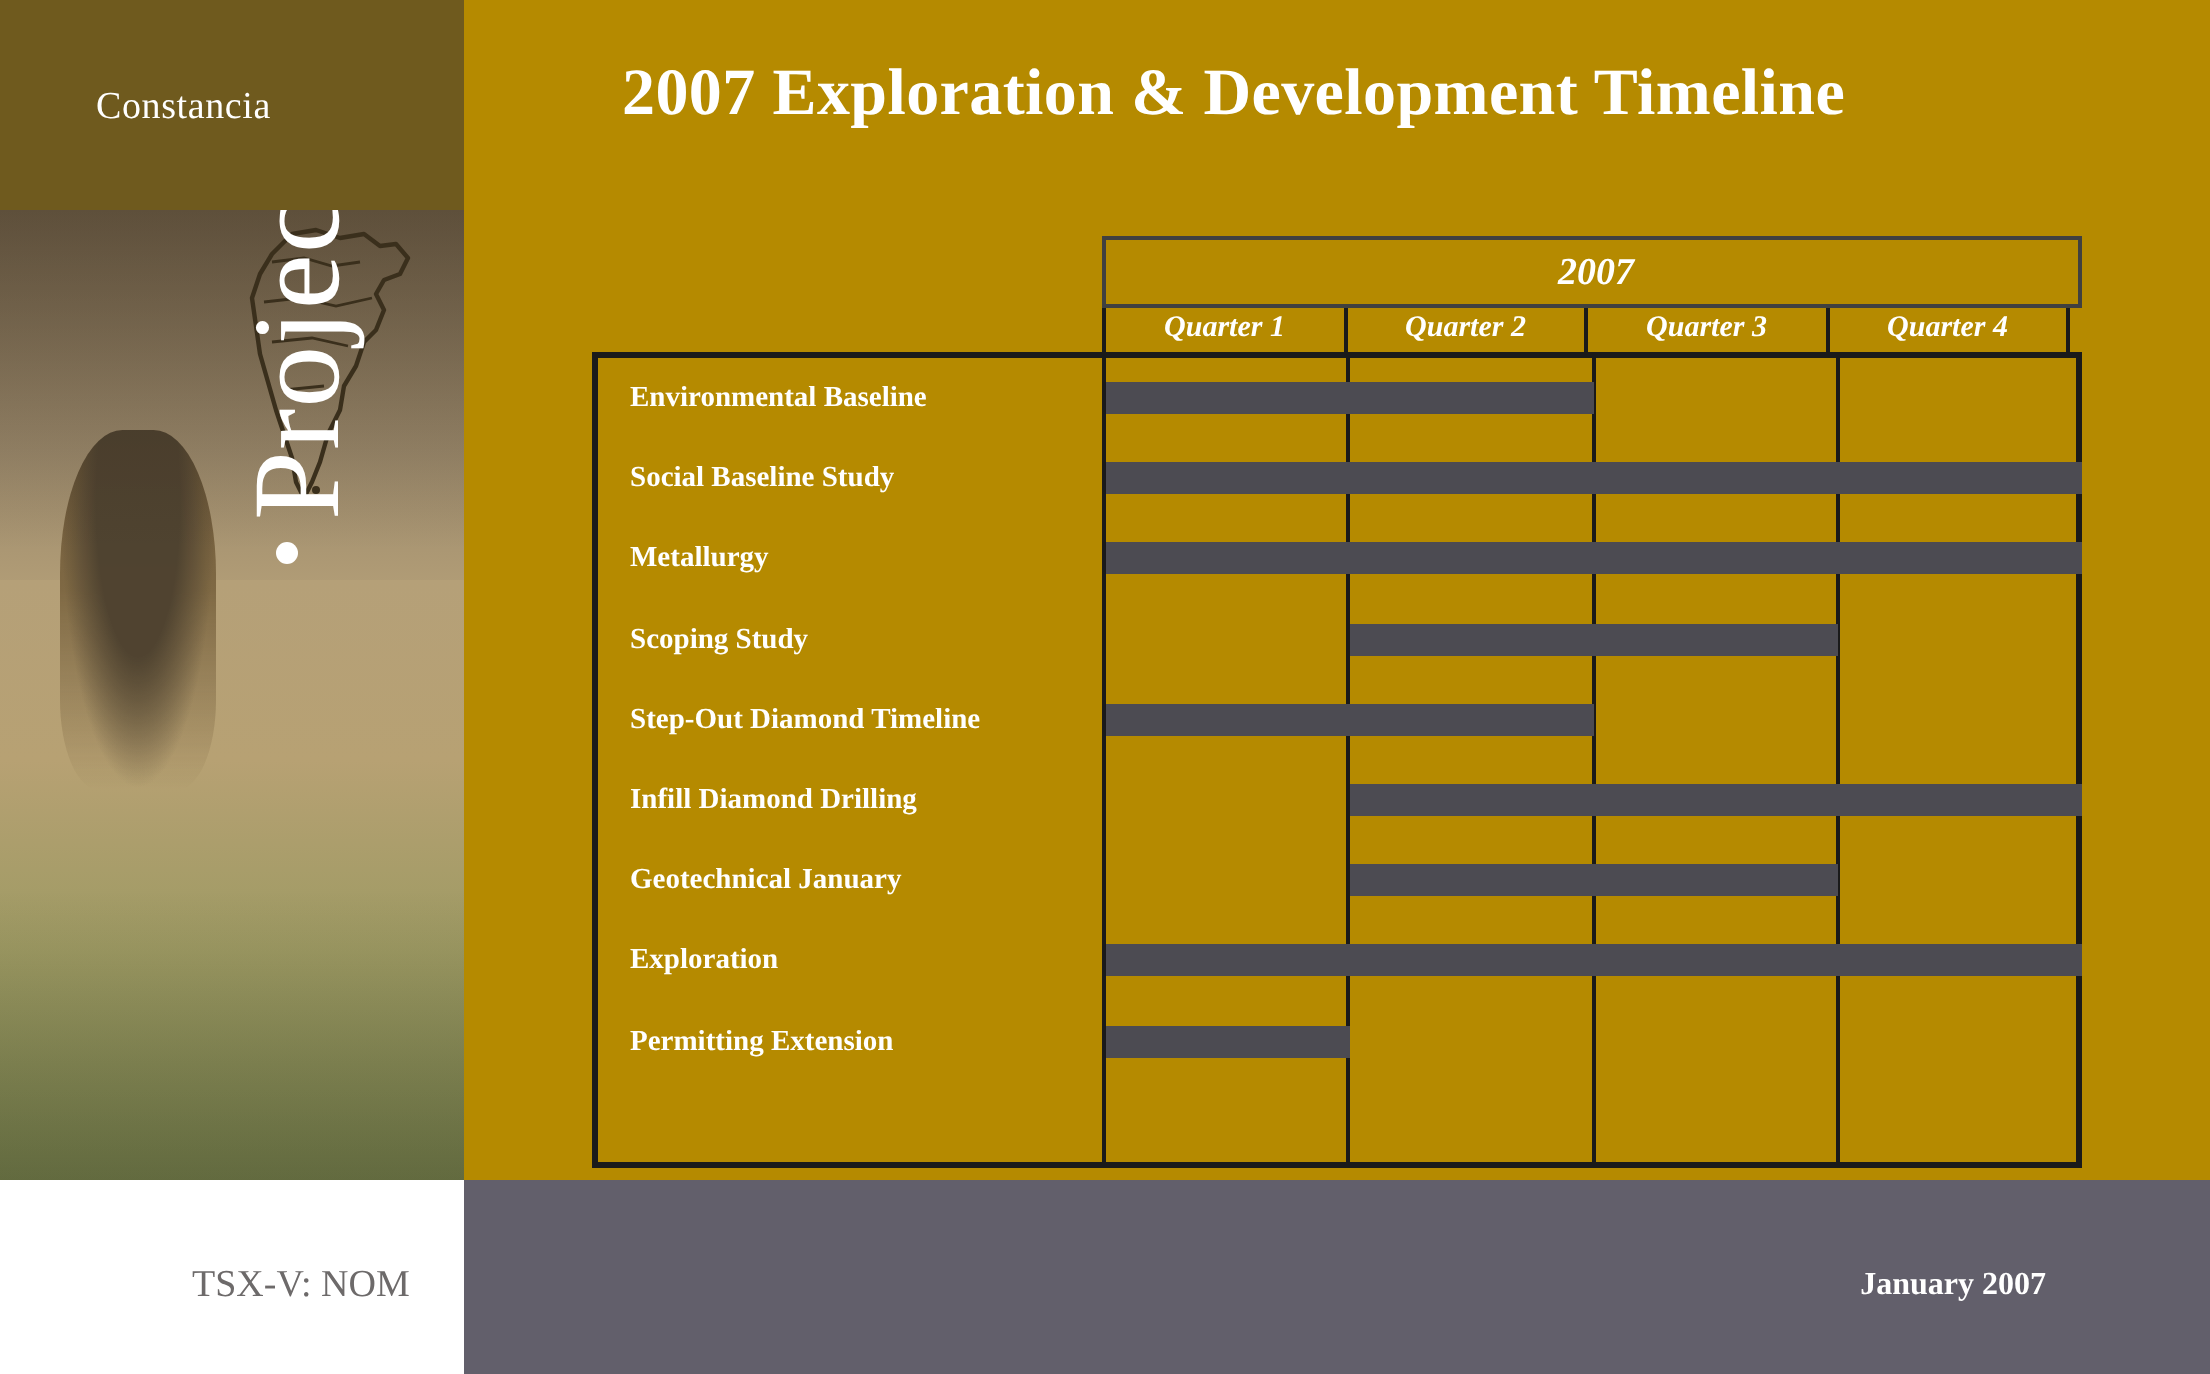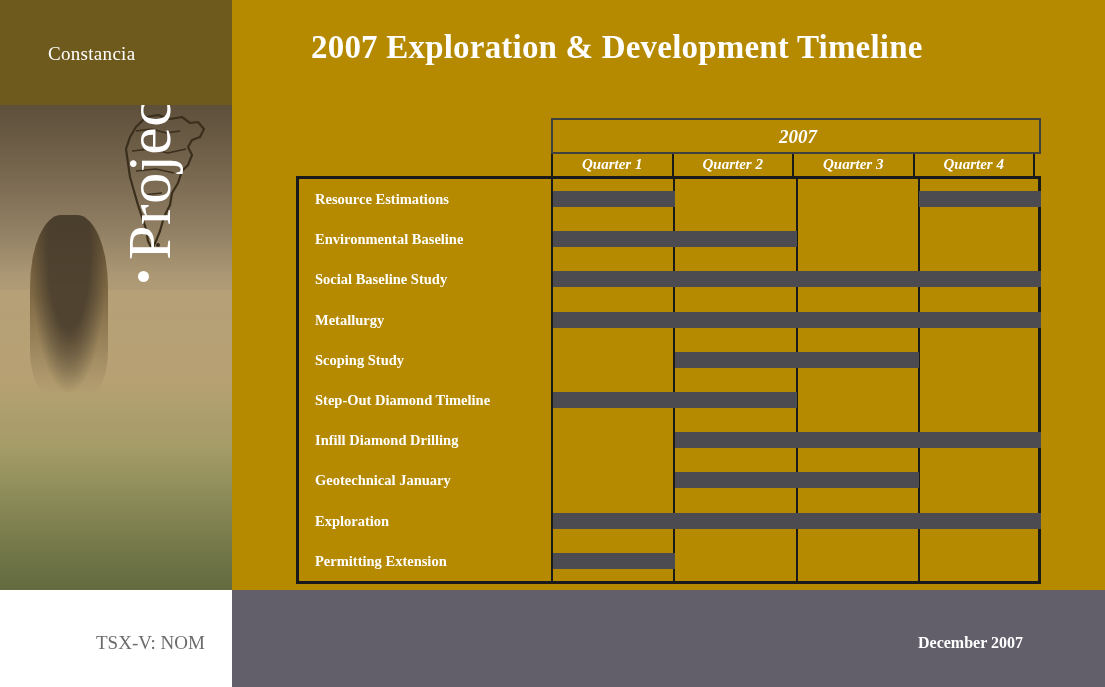--- a/index.html
+++ b/index.html
@@ -276,25 +276,20 @@
     </div>
 
     <div id="grid">
       <div class="vline" style="left:252px;"></div>
       <div class="vline" style="left:374px;"></div>
       <div class="vline" style="left:497px;"></div>
       <div class="vline" style="left:619px;"></div>
 
       <div id="rows-host">
           <div class="row" style="height: 40.2px;">
-            <div class="row-label" style="height: 40.2px; line-height: 40.2px;">Resource Estimations</div>
-            <div class="bar" style="left: 254px; width: 122px; top: 12.1px;"></div>
-            <div class="bar" style="left: 620px; width: 122px; top: 12.1px;"></div>
-          </div>
-          <div class="row" style="height: 40.2px;">
             <div class="row-label" style="height: 40.2px; line-height: 40.2px;">Environmental Baseline</div>
             <div class="bar" style="left: 254px; width: 244px; top: 12.1px;"></div>
           </div>
           <div class="row" style="height: 40.2px; padding-left: 16px;">
             <div class="row-label" style="height: 40.2px; line-height: 40.2px;">Social Baseline Study</div>
             <div class="bar" style="left: 254px; width: 488px; top: 12.1px;"></div>
           </div>
           <div class="row" style="height: 40.2px;">
             <div class="row-label" style="height: 40.2px; line-height: 40.2px;">Metallurgy</div>
             <div class="bar" style="left: 254px; width: 488px; top: 12.1px;"></div>
@@ -323,15 +318,15 @@
             <div class="row-label" style="height: 40.2px; line-height: 40.2px;">Permitting Extension</div>
             <div class="bar" style="left: 254px; width: 122px; top: 12.1px;"></div>
           </div>
         </div>
     </div>
   </div>
 
   <div id="bottom-left"></div>
   <div id="ticker">TSX-V: NOM</div>
   <div id="bottom-right"></div>
-  <div id="slide-date">December 2007</div>
+  <div id="slide-date">January 2007</div>
 
 </div>
 
 </body></html>

